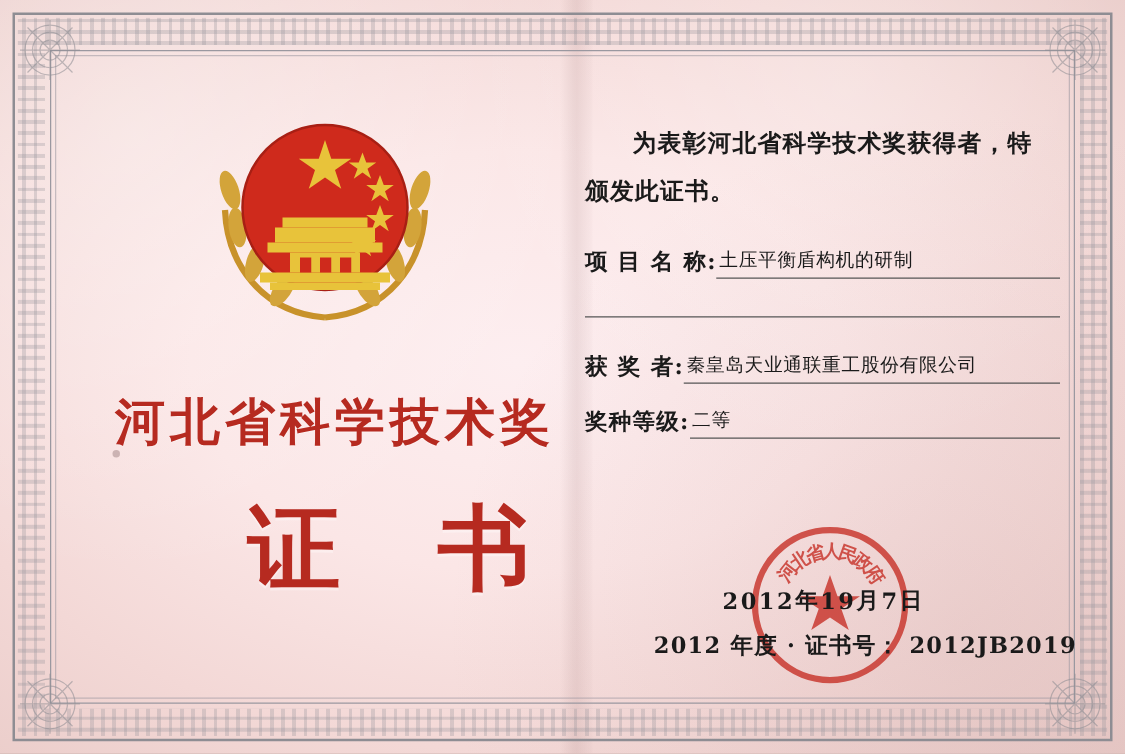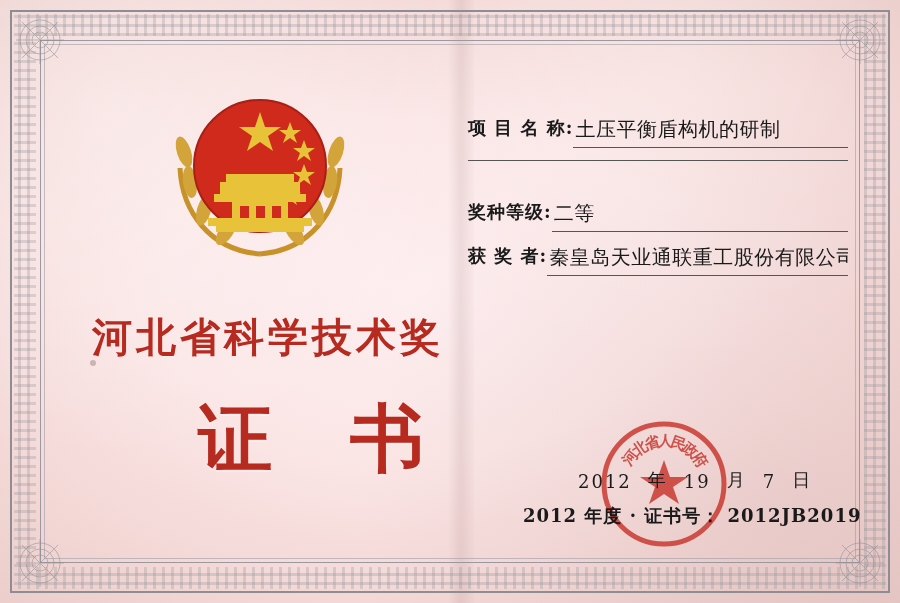--- a/index.html
+++ b/index.html
@@ -96,44 +96,44 @@
     font-family:"DejaVu Serif","Liberation Serif",serif;
   }
   .preamble{
     font-size:19px;line-height:38px;letter-spacing:1px;
     text-indent:38px;
     width:362px;
     font-weight:600;
   }
   .fields{margin-top:20px;}
   .field{
-    display:flex;align-items:flex-start;
+    display:flex;align-items:center;
     height:38px;margin-bottom:6px;
   }
   .f-label{
     font-size:18px;font-weight:600;white-space:nowrap;letter-spacing:1px;
     padding-bottom:4px;
   }
   .f-value{
     flex:1;
     border-bottom:1px solid #555;
-    font-size:20px;
+    font-size:15px;
     padding:0 2px 4px 2px;
     white-space:nowrap;
     overflow:hidden;
     letter-spacing:.5px;
   }
   .field.blank .f-value{font-size:15px;}
   .field.blank{margin-top:-4px;}
 
   
   .date-row{
     position:absolute;left:110px;top:372px;width:280px;
-    font-size:18px;letter-spacing:2px;font-weight:400;
-    display:flex;align-items:flex-end;gap:16px;
+    font-size:18px;letter-spacing:2px;font-weight:700;
+    display:flex;align-items:flex-end;gap:0;
   }
   .date-row span{white-space:nowrap;}
   .serial-row{
     position:absolute;left:55px;top:408px;width:330px;
     font-size:18px;letter-spacing:1px;font-weight:600;
     white-space:nowrap;
   }
   
   .seal{
     position:absolute;left:128px;top:320px;width:136px;height:136px;
@@ -248,42 +248,43 @@
     </div>
 
     <div class="title-award">河北省科学技术奖</div>
     <div class="title-cert">证  书</div>
 
     <div class="smudge" style="left:30px;top:300px;"></div>
   </div>
 
   <div class="right">
 
+    <div class="preamble">为表彰河北省科学技术奖获得者，特颁发此证书。</div>
 
     <div class="fields">
 
       <div class="field">
         <div class="f-label">项 目 名 称:</div>
         <div class="f-value">土压平衡盾构机的研制</div>
       </div>
 
       <div class="field blank">
         <div class="f-label"></div>
         <div class="f-value"></div>
       </div>
 
 
       <div class="field">
+        <div class="f-label">获 奖 者:</div>
+        <div class="f-value">秦皇岛天业通联重工股份有限公司</div>
+      </div>
+
+      <div class="field">
         <div class="f-label">奖种等级:</div>
         <div class="f-value">二等</div>
-      </div>
-
-      <div class="field">
-        <div class="f-label">获 奖 者:</div>
-        <div class="f-value">秦皇岛天业通联重工股份有限公司</div>
       </div>
 
     </div>
 
     <div class="seal">
       <svg viewBox="0 0 136 136">
         <circle cx="68" cy="68" r="60" fill="none" stroke="#c8342b" stroke-width="5"></circle>
         <g fill="#c8342b">
           <polygon points="68,44 74,61 92,61 77,71 83,88 68,78 53,88 59,71 44,61 62,61"></polygon>
         </g>

